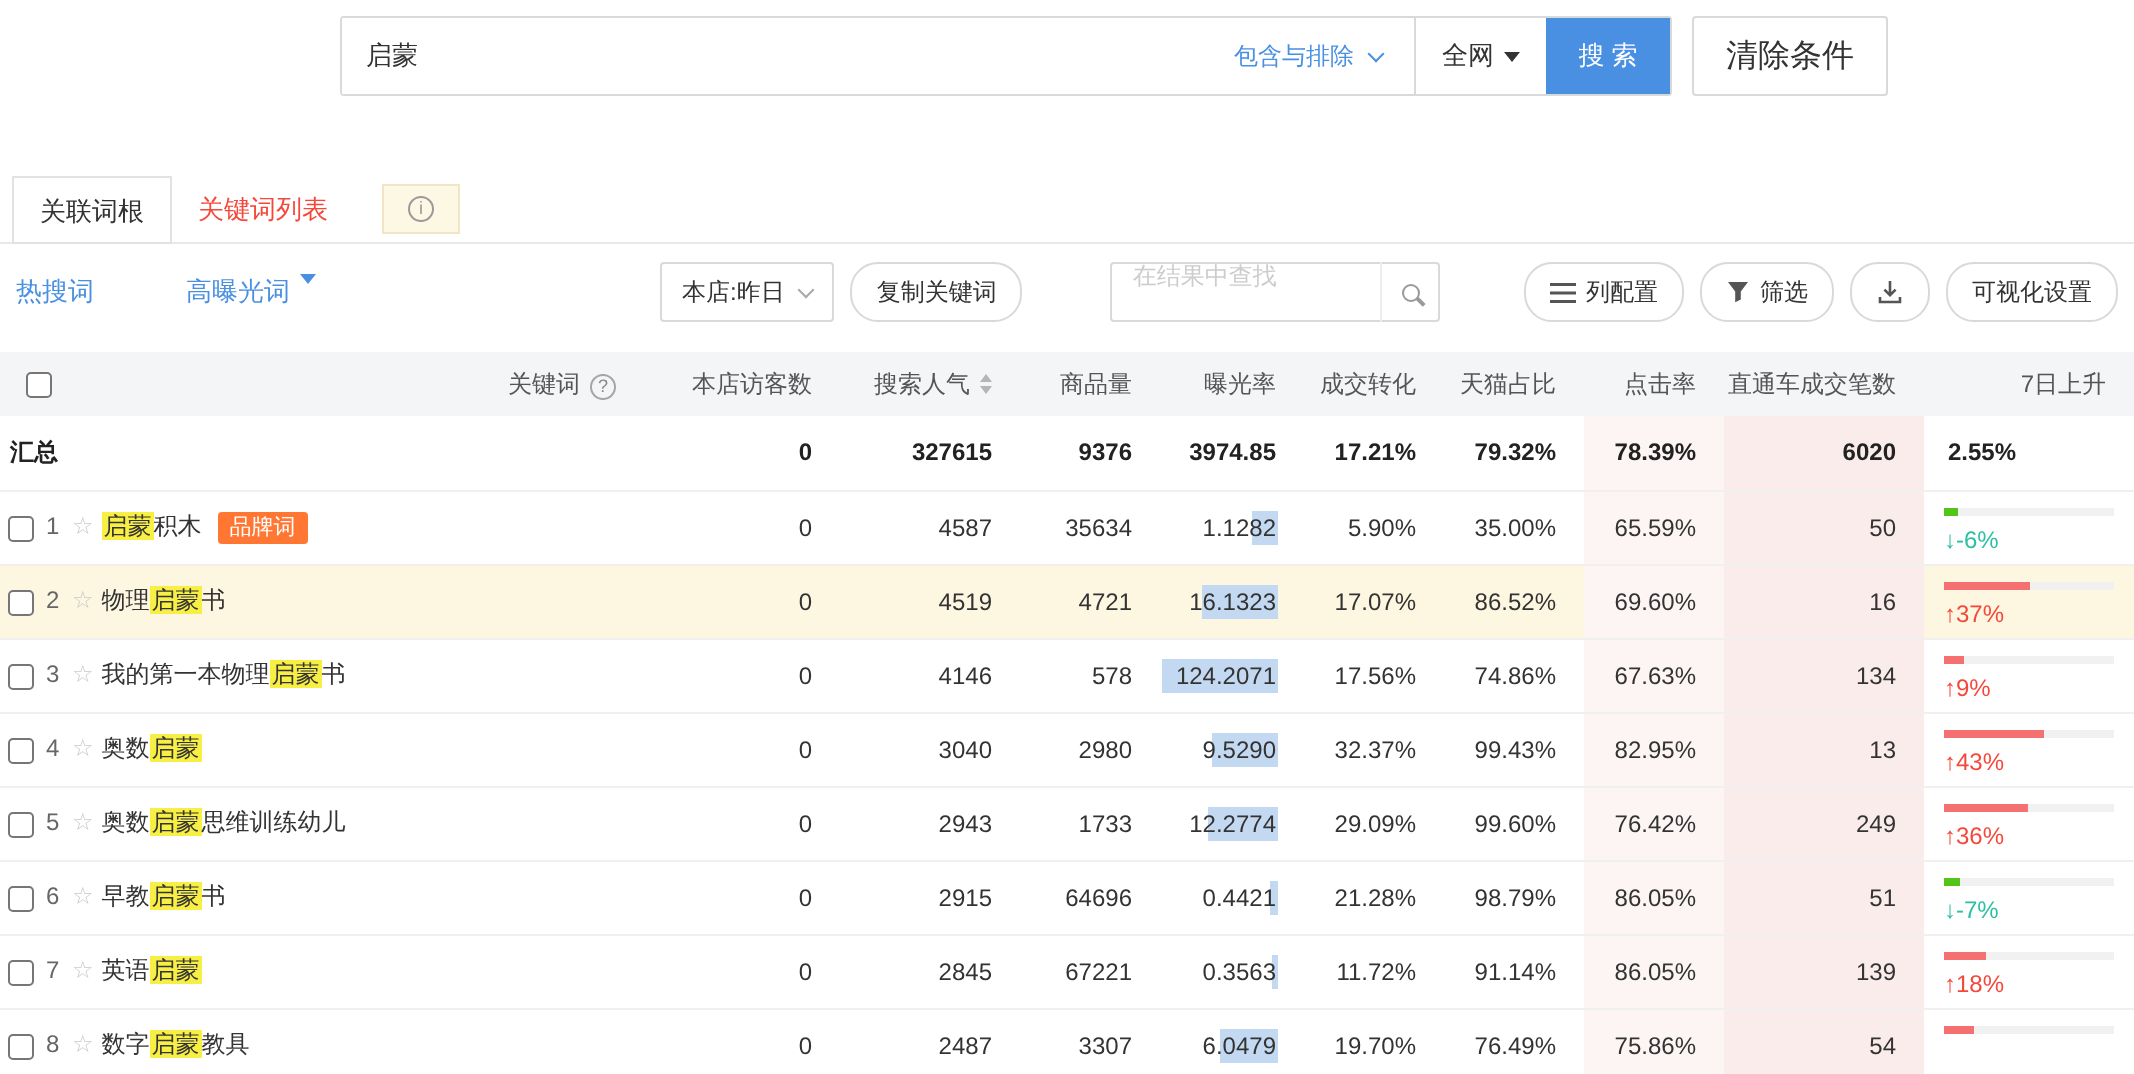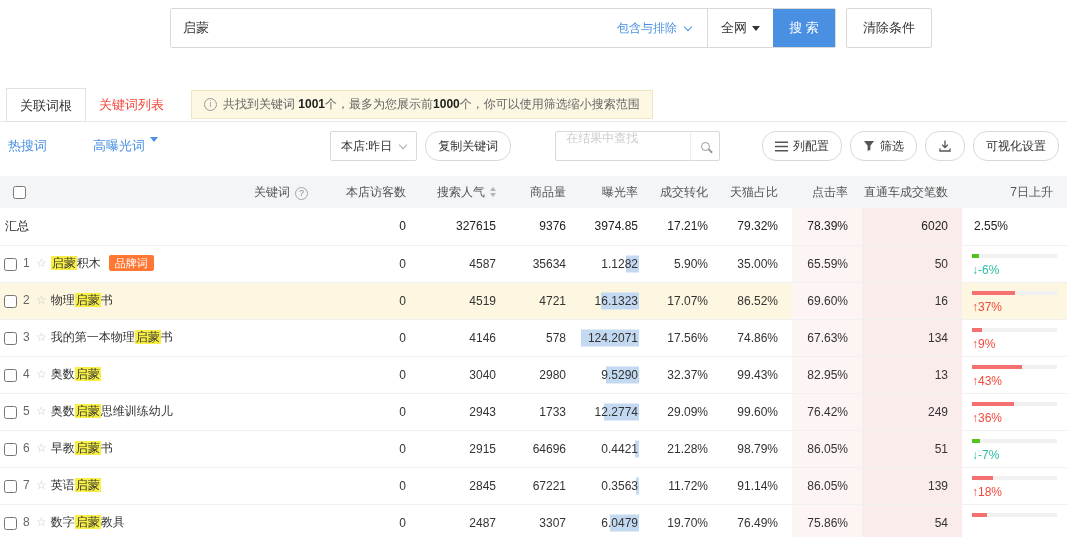--- a/index.html
+++ b/index.html
@@ -12,21 +12,21 @@
   body{width:1067px;height:537px;overflow:hidden;font-size:12px;color:#333;position:relative}
   i{font-style:normal}
 
   
   .search-row{display:flex;align-items:stretch;margin:8px 0 0 170px;height:40px}
   .search-box{display:flex;align-items:stretch;border:1px solid #d9d9d9;border-radius:2px;background:#fff}
   .search-input{width:430px;border:none;outline:none;padding:0 12px;font-size:13px;color:#333}
   .inc-exc{display:flex;align-items:center;color:var(--accent);font-size:12px;padding:0 16px;cursor:pointer;white-space:nowrap}
   .scope{display:flex;align-items:center;border-left:1px solid #d9d9d9;padding:0 13px;font-size:13px;white-space:nowrap;cursor:pointer}
   .btn-search{width:62px;background:var(--accent);color:#fff;border:none;font-size:13px;cursor:pointer}
-  .btn-clear{height:40px;margin-left:10px;padding:0 16px;background:#fff;border:1px solid #d9d9d9;border-radius:2px;font-size:13px;color:#333;cursor:pointer;white-space:nowrap}
+  .btn-clear{height:40px;margin-left:10px;padding:0 16px;background:#fff;border:1px solid #d9d9d9;border-radius:2px;font-size:16px;color:#333;cursor:pointer;white-space:nowrap}
 
   
   .tabs-row{display:flex;align-items:center;margin-top:40px;height:34px;border-bottom:1px solid #e8e8e8;padding-left:6px}
   .tab{height:34px;line-height:33px;padding:0 13px;font-size:13px;cursor:pointer;white-space:nowrap}
   .tab.active{color:var(--red)}
   .tab.boxed{border:1px solid #e2e2e2;background:#fff}
   .notice{margin-left:14px;background:#fdf8e3;border:1px solid #f1e6c3;padding:5px 12px;color:#666;display:flex;align-items:center;gap:6px;white-space:nowrap}
   .notice b{color:#222;font-weight:700}
   .circle-ico{display:inline-block;width:13px;height:13px;border:1px solid #999;border-radius:50%;font-size:9px;line-height:11px;text-align:center;color:#999;flex:0 0 auto}
 
@@ -56,21 +56,21 @@
   .th-kw{text-align:right;padding-right:22px;white-space:nowrap}
   tbody td{height:37px;border-bottom:1px solid #f0f0f0;font-size:12px;color:#333}
   .c-check{padding-left:4px;white-space:nowrap}
   .c-check input{width:13px;height:13px;vertical-align:middle;cursor:pointer}
   .idx{margin-left:6px;color:#666}
   .c-kw{text-align:left;white-space:nowrap;overflow:hidden}
   .star{color:#c9c9c9;margin:0 4px 0 2px;cursor:pointer}
   .kw{cursor:pointer}
   mark{background:#f8ef45;color:inherit;padding:0 1px}
   .badge{background:var(--badge);color:#fff;font-size:11px;padding:2px 6px;border-radius:2px;margin-left:8px}
-  .summary-row td{font-weight:400;color:#222}
+  .summary-row td{font-weight:700;color:#222}
   .c-sum{padding-left:5px;white-space:nowrap}
   .row-hl td{background:var(--row-hl)}
   tbody td.c-pink{background:var(--pink)}
   tbody td.c-ztc{background:var(--pink2)}
   td.c-exp{position:relative}
   .exp-bar{position:absolute;right:13px;top:50%;transform:translateY(-50%);height:17px;background:var(--exp-bar)}
   .exp-val{position:relative}
   td.c-rise{padding:5px 10px 0 10px;vertical-align:top}
   .summary-row td.c-rise{vertical-align:middle;padding:0 0 0 12px;font-size:12px}
   .rise-track{width:100%;height:4px;background:#f1f1f1;position:relative;margin-top:3px}
@@ -102,21 +102,20 @@
     <button class="btn-search">搜 索</button>
   </div>
   <button class="btn-clear">清除条件</button>
 </div>
 
 <div class="tabs-row">
   <div class="tab boxed">关联词根</div>
   <div class="tab active">关键词列表</div>
   <div class="notice">
     <span class="circle-ico">i</span>
-    <span><span>共找到关键词 </span><b>1001</b><span>个，最多为您展示前</span><b>1000</b><span>个，你可以使用筛选缩小搜索范围</span></span>
   </div>
 </div>
 
 <div class="toolbar">
   <span class="hot">热搜词</span>
   <span class="hx">
     <span>高曝光词</span>
     <span class="caret"></span>
   </span>
   <span class="store-select">

